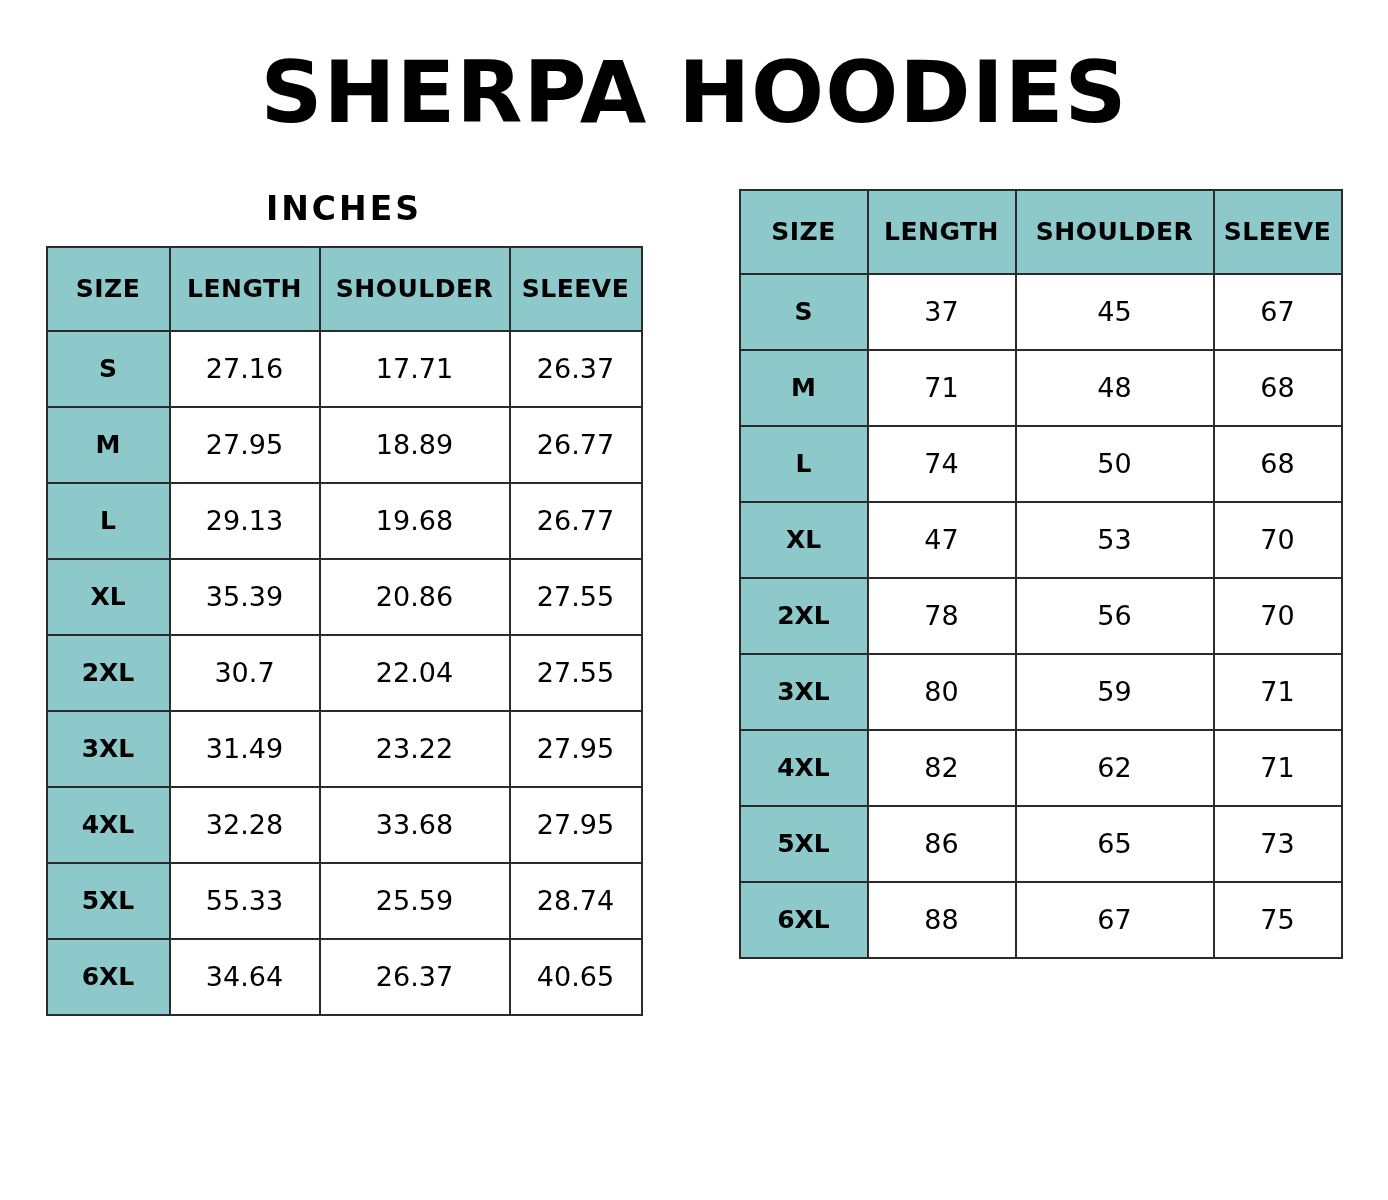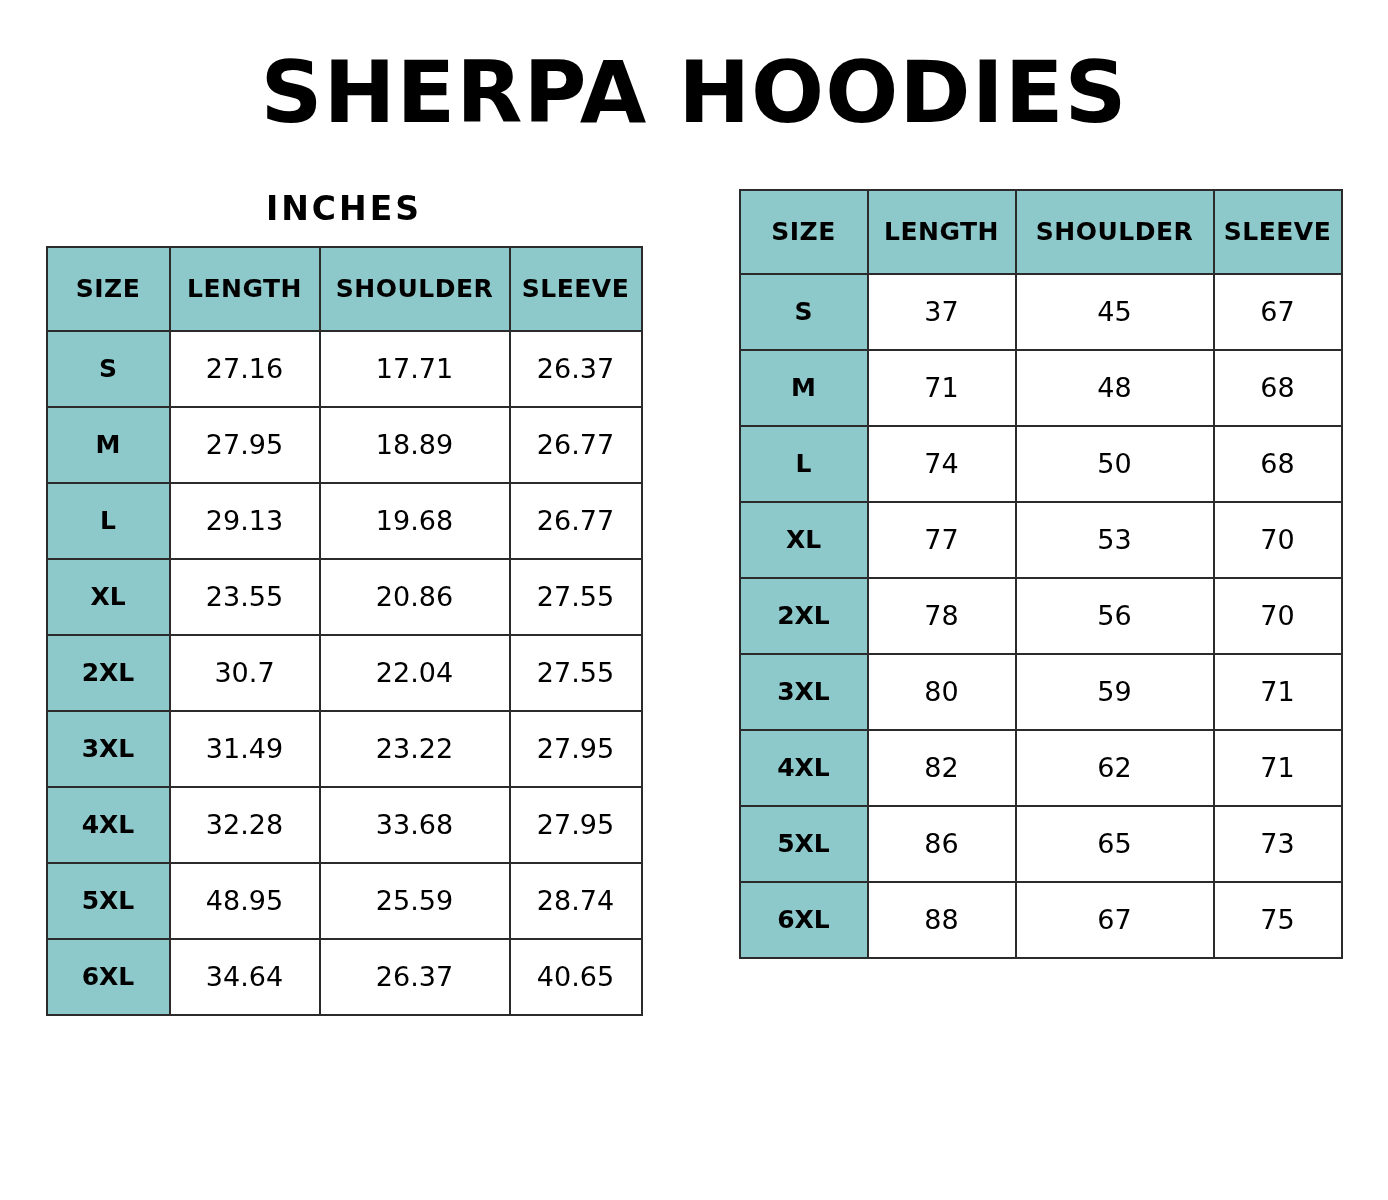--- a/index.html
+++ b/index.html
@@ -132,21 +132,21 @@
             <td>26.77</td>
           </tr>
           <tr>
             <td class="size-cell">L</td>
             <td>29.13</td>
             <td>19.68</td>
             <td>26.77</td>
           </tr>
           <tr>
             <td class="size-cell">XL</td>
-            <td>23.55</td>
+            <td>35.39</td>
             <td>20.86</td>
             <td>27.55</td>
           </tr>
           <tr>
             <td class="size-cell">2XL</td>
             <td>30.7</td>
             <td>22.04</td>
             <td>27.55</td>
           </tr>
           <tr>
@@ -156,21 +156,21 @@
             <td>27.95</td>
           </tr>
           <tr>
             <td class="size-cell">4XL</td>
             <td>32.28</td>
             <td>33.68</td>
             <td>27.95</td>
           </tr>
           <tr>
             <td class="size-cell">5XL</td>
-            <td>48.95</td>
+            <td>55.33</td>
             <td>25.59</td>
             <td>28.74</td>
           </tr>
           <tr>
             <td class="size-cell">6XL</td>
             <td>34.64</td>
             <td>26.37</td>
             <td>40.65</td>
           </tr>
         </tbody>
@@ -207,21 +207,21 @@
             <td>68</td>
           </tr>
           <tr>
             <td class="size-cell">L</td>
             <td>74</td>
             <td>50</td>
             <td>68</td>
           </tr>
           <tr>
             <td class="size-cell">XL</td>
-            <td>77</td>
+            <td>47</td>
             <td>53</td>
             <td>70</td>
           </tr>
           <tr>
             <td class="size-cell">2XL</td>
             <td>78</td>
             <td>56</td>
             <td>70</td>
           </tr>
           <tr>

